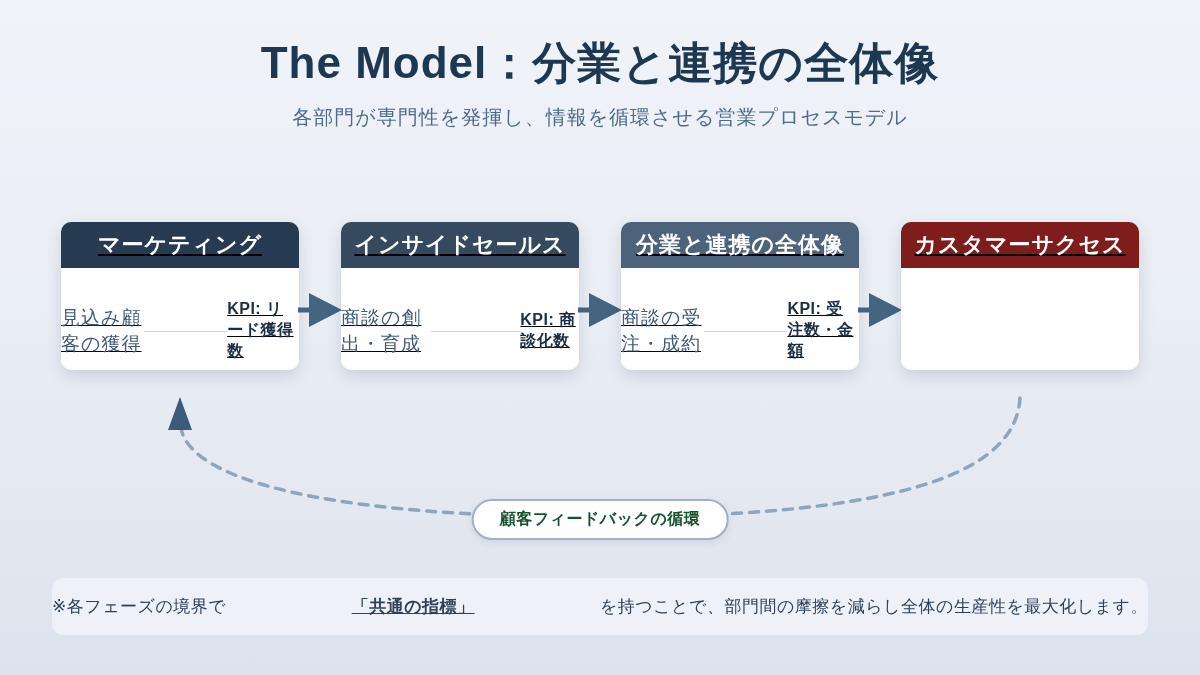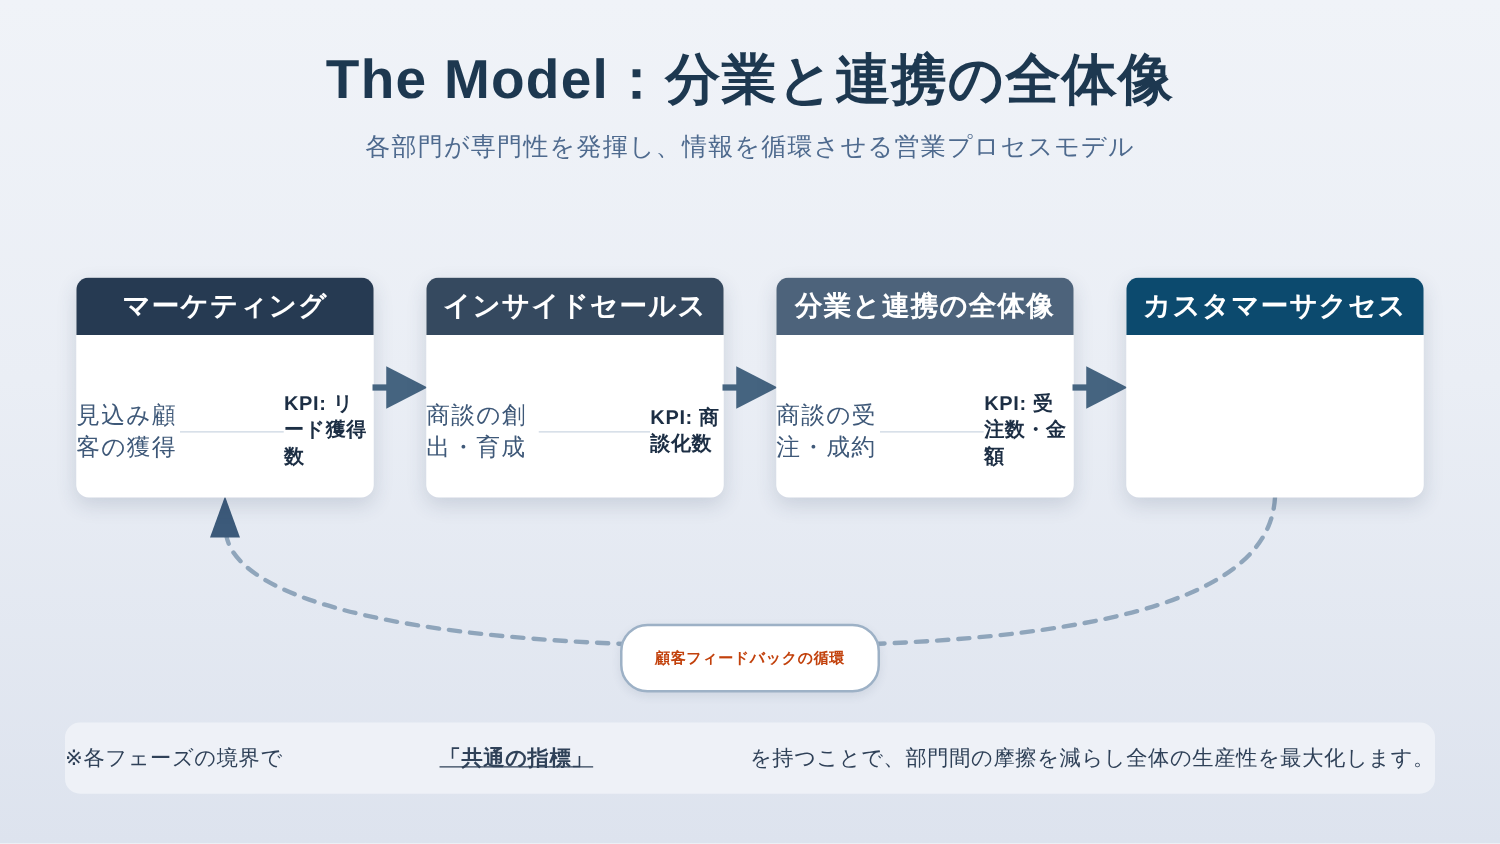--- a/index.html
+++ b/index.html
@@ -38,27 +38,28 @@
   
   .flow-row {
     position: absolute;
     top: 222px; left: 0; right: 0;
     display: flex;
     justify-content: center;
     align-items: flex-start;
   }
   .card {
     width: 238px;
-    height: 176px;
+    height: 148px;
     background: #ffffff;
     border-radius: 10px;
     box-shadow: 0 6px 16px rgba(45, 65, 95, 0.16);
     display: flex;
     flex-direction: column;
     overflow: hidden;
+    text-decoration: underline;
   }
   .card-header {
     height: 46px;
     display: flex;
     align-items: center;
     justify-content: center;
     color: #ffffff;
     font-size: 22px;
     font-weight: 700;
     letter-spacing: 1px;
@@ -101,31 +102,31 @@
   .loop-svg {
     position: absolute;
     top: 0; left: 0;
     pointer-events: none;
   }
   .loop-pill {
     position: absolute;
     top: 499px;
     left: 50%;
     transform: translateX(-50%);
-    height: 55px;
+    height: 41px;
     padding: 0 26px;
     background: #ffffff;
     border: 2px solid #9db1c6;
     border-radius: 22px;
     display: flex;
     align-items: center;
     box-shadow: 0 3px 8px rgba(45, 65, 95, 0.10);
-    font-size: 12px;
+    font-size: 16px;
     font-weight: 700;
-    color: #c2410c;
+    color: #14532d;
     letter-spacing: 0.5px;
     white-space: nowrap;
   }
 
   
   .note-bar {
     position: absolute;
     left: 52px; right: 52px;
     top: 578px;
     height: 57px;
@@ -203,21 +204,21 @@
     </div>
 
     <div class="flow-arrow">
       <svg width="46" height="40" viewBox="0 0 46 40">
         <line x1="1" y1="20" x2="15" y2="20" stroke-width="5" stroke="#456480"></line>
         <polygon points="12,3 45,20 12,37" fill="#456480"></polygon>
       </svg>
     </div>
 
     <div class="card">
-      <div class="card-header" style="background: #0c4a6e;">
+      <div class="card-header" style="background: #7f1d1d;">
         <span>カスタマーサクセス</span>
       </div>
     </div>
 
   </div>
 
   <div class="loop-pill">顧客フィードバックの循環</div>
 
   <div class="note-bar">
     <span>※各フェーズの境界で</span>

